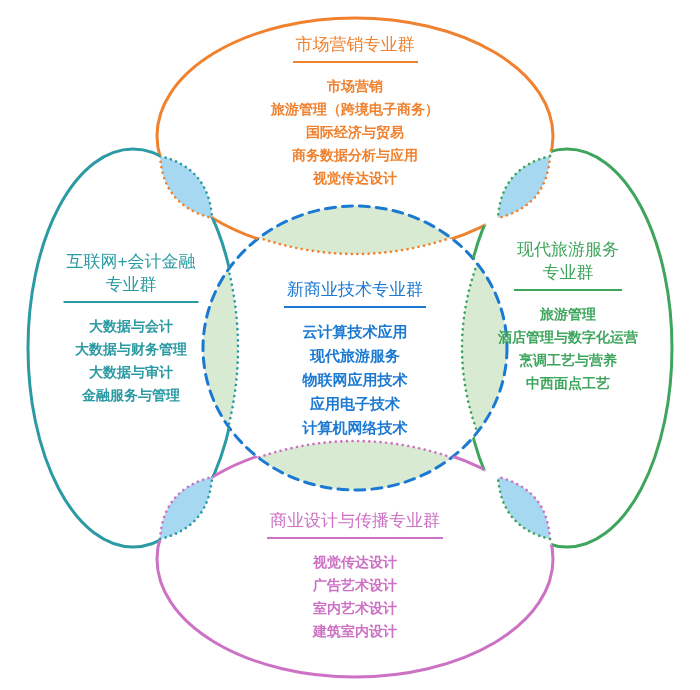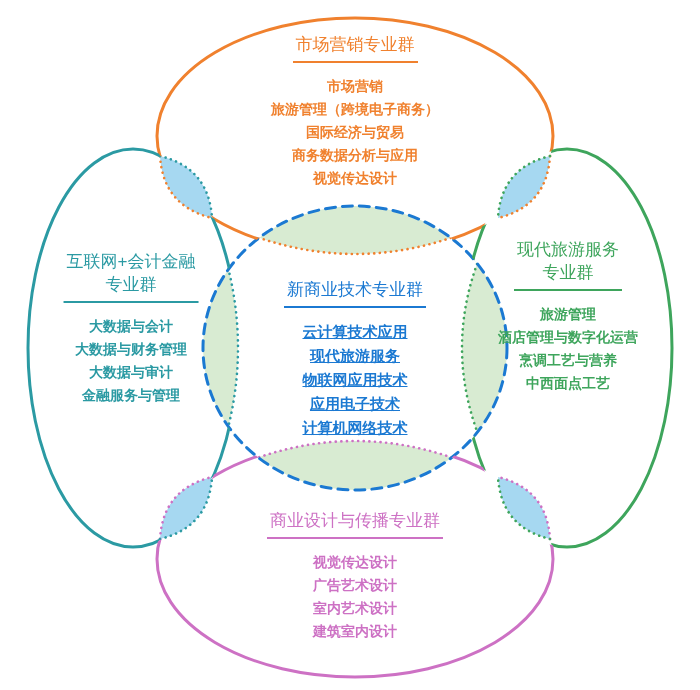--- a/index.html
+++ b/index.html
@@ -35,21 +35,21 @@
     flex-direction:column;align-items:center;text-align:center;}
   .group-title{font-weight:normal;font-size:17px;line-height:23px;
     white-space:pre-line;border-bottom:2.5px solid currentColor;
     padding:0 3px 5px;margin-bottom:12px;display:inline-block;}
   .group-item{font-weight:bold;font-size:14px;line-height:23px;white-space:nowrap;}
   .g-top{color:var(--c-top);left:355px;top:33px;}
   .g-left{color:var(--c-left);left:131px;top:250px;}
   .g-right{color:var(--c-right);left:568px;top:238px;}
   .g-bottom{color:var(--c-bottom);left:355px;top:509px;}
   .g-center{color:var(--c-center);left:355px;top:278px;}
-  .g-center .group-item{font-size:15px;line-height:24px;text-decoration:underline;}
+  .g-center .group-item{font-size:15px;line-height:24px;}
 </style>
 </head>
 <body>
 
 <div class="canvas">
 
   <svg width="700" height="690" viewBox="0 0 700 690">
     <defs>
       <clipPath id="clip-center">
         <ellipse cx="355" cy="348" rx="152" ry="142"></ellipse>

